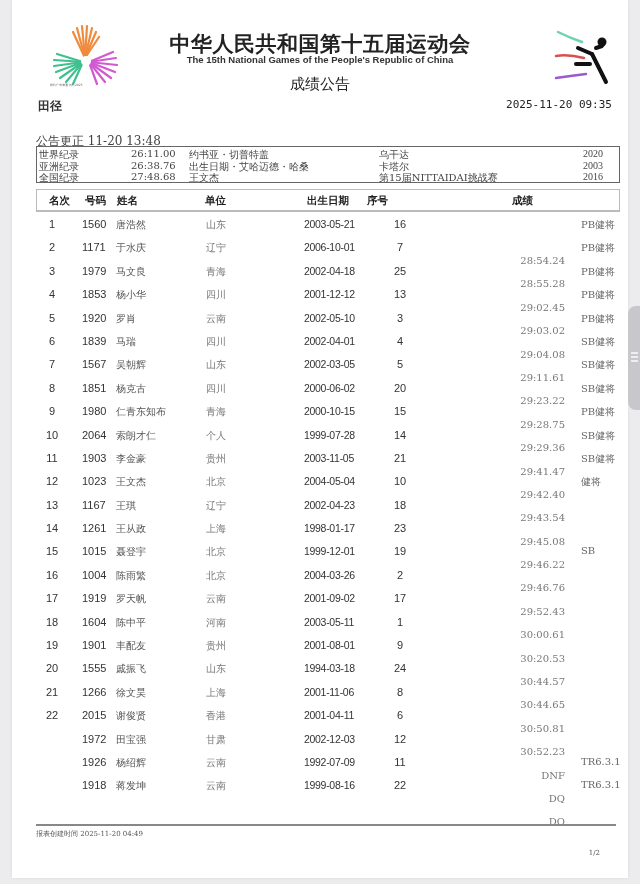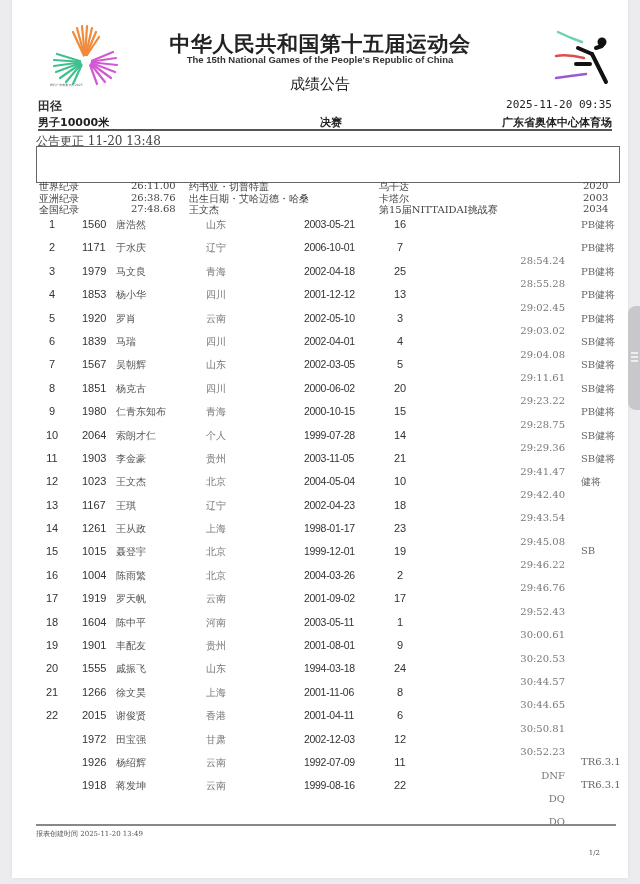--- a/index.html
+++ b/index.html
@@ -43,26 +43,26 @@
     }
     .event-name { position: absolute; left: 0; top: 1px; }
     .event-round { position: absolute; left: 282px; top: 1px; }
     .event-venue { position: absolute; right: 0; top: 1px; }
     .correction { position: absolute; left: 24px; top: 133px; font-size: 12px; color: #444; }
     .rec-box {
       position: absolute; left: 24px; top: 146px; width: 584px; height: 37px;
       border: 1.5px solid #666;
     }
     .rec-row { position: absolute; left: 0; height: 12px; font-size: 10px; color: #444; width: 100%; }
-    .rec-row span { position: absolute; top: 0; white-space: nowrap; margin-top: 32px; }
+    .rec-row span { position: absolute; top: 0; white-space: nowrap; }
     .rec-type { left: 2px; }
     .rec-time { left: 94px; }
     .rec-holder { left: 152px; }
     .rec-place { left: 342px; }
-    .rec-year { left: 546px; }
+    .rec-year { left: 546px; font-family: Liberation Serif, serif; }
     .table-header {
       position: absolute; left: 24px; top: 189px; width: 584px; height: 23px;
       border: 1.5px solid #bbb; border-bottom: 2px solid #bbb;
       font-family: "DejaVu Sans", sans-serif; font-weight: bold; font-size: 10.5px; color: #222;
     }
     .table-header span { position: absolute; top: 4px; }
     .th-rank { left: 12px; }
     .th-bib { left: 48px; }
     .th-name { left: 80px; }
     .th-unit { left: 168px; }
@@ -144,25 +144,20 @@
     <circle cx="50" cy="16" r="4.5" fill="#111"></circle>
     <path d="M26 22 L40 28" stroke="#111" stroke-width="4" stroke-linecap="round"></path>
     <path d="M24 38 L38 38" stroke="#111" stroke-width="4" stroke-linecap="round"></path>
     <path d="M40 28 L54 56" stroke="#111" stroke-width="4" stroke-linecap="round"></path>
     <path d="M44 22 L50 20" stroke="#111" stroke-width="4" stroke-linecap="round"></path>
   </svg>
 
   <div class="sport">田径</div>
   <div class="datetime">2025-11-20 09:35</div>
 
-  <div class="event-row">
-    <span class="event-name">男子10000米</span>
-    <span class="event-round">决赛</span>
-    <span class="event-venue">广东省奥体中心体育场</span>
-  </div>
 
   <div class="correction">公告更正 11-20 13:48</div>
 
   <div class="rec-box">
     <div class="rec-row" style="top:1px;">
       <span class="rec-type">世界纪录</span>
       <span class="rec-time">26:11.00</span>
       <span class="rec-holder">约书亚・切普特盖</span>
       <span class="rec-place">乌干达</span>
       <span class="rec-year">2020</span>
@@ -172,24 +167,33 @@
       <span class="rec-time">26:38.76</span>
       <span class="rec-holder">出生日期・艾哈迈德・哈桑</span>
       <span class="rec-place">卡塔尔</span>
       <span class="rec-year">2003</span>
     </div>
     <div class="rec-row" style="top:24px;">
       <span class="rec-type">全国纪录</span>
       <span class="rec-time">27:48.68</span>
       <span class="rec-holder">王文杰</span>
       <span class="rec-place">第15届NITTAIDAI挑战赛</span>
-      <span class="rec-year">2034</span>
+      <span class="rec-year">2016</span>
     </div>
   </div>
 
+  <div class="table-header">
+    <span class="th-rank">名次</span>
+    <span class="th-bib">号码</span>
+    <span class="th-name">姓名</span>
+    <span class="th-unit">单位</span>
+    <span class="th-dob">出生日期</span>
+    <span class="th-lane">序号</span>
+    <span class="th-result">成绩</span>
+  </div>
 
   <div class="rows" id="rows">
       <div class="row">
         <span class="c-rank">1</span>
         <span class="c-bib">1560</span>
         <span class="c-name">唐浩然</span>
         <span class="c-unit">山东</span>
         <span class="c-dob">2003-05-21</span>
         <span class="c-lane">16</span>
         <span class="c-result">28:54.24</span>
@@ -431,21 +435,21 @@
         <span class="c-name">蒋发坤</span>
         <span class="c-unit">云南</span>
         <span class="c-dob">1999-08-16</span>
         <span class="c-lane">22</span>
         <span class="c-result">DQ</span>
         <span class="c-note">TR6.3.1</span>
       </div>
     </div>
 
   <div class="footer-line"></div>
-  <div class="footer-left">报表创建时间 2025-11-20 13:49</div>
+  <div class="footer-left">报表创建时间 2025-11-20 04:49</div>
   <div class="footer-right">1/2</div>
 </div>
 
 <div class="scroll-handle">
   <div class="scroll-grip" style="top:46px;"></div>
   <div class="scroll-grip" style="top:50px;"></div>
   <div class="scroll-grip" style="top:54px;"></div>
 </div>
 
 </body></html>

